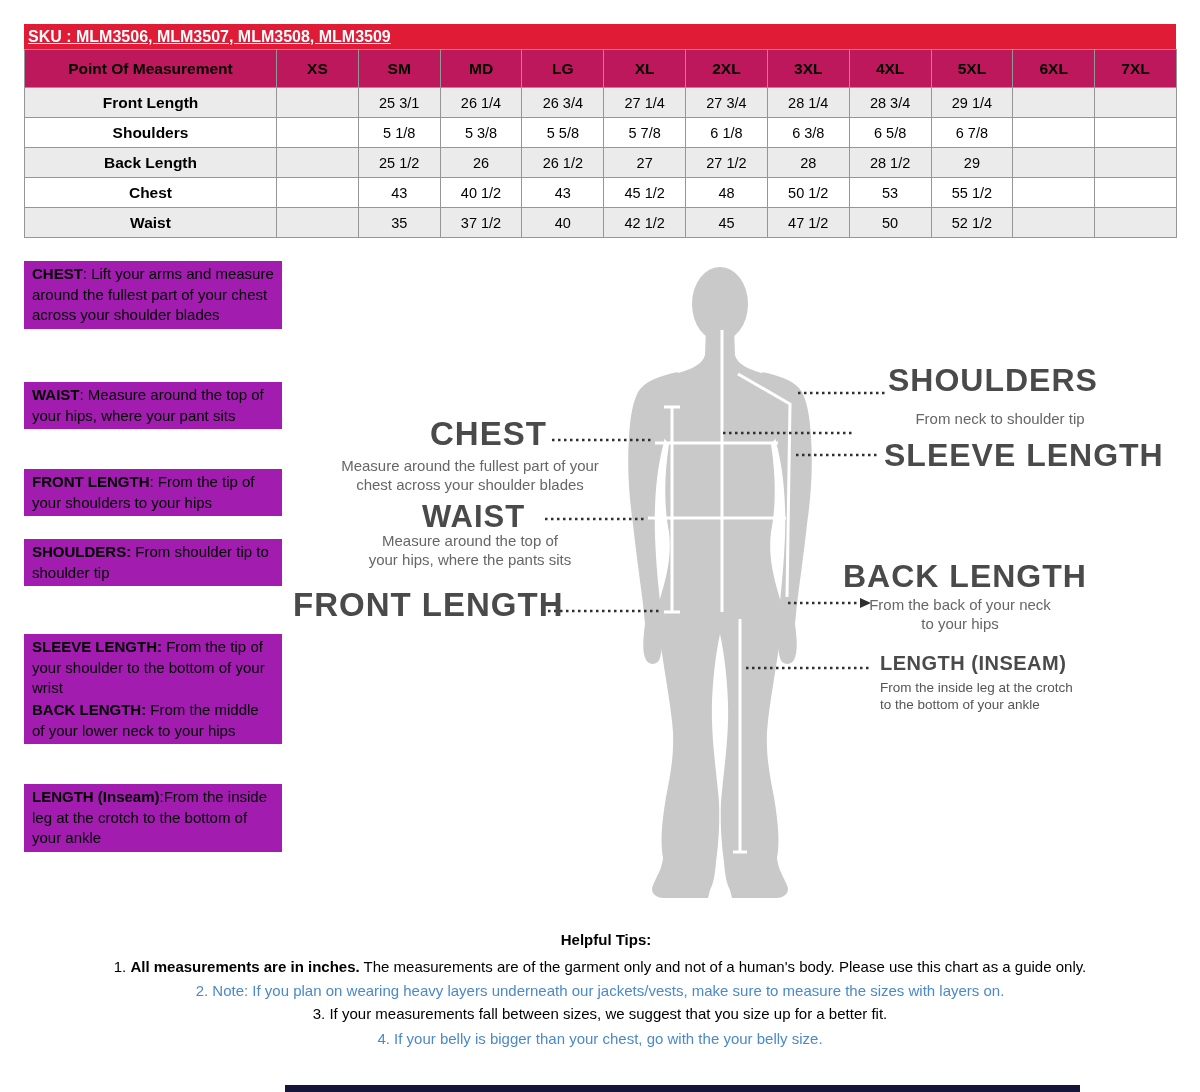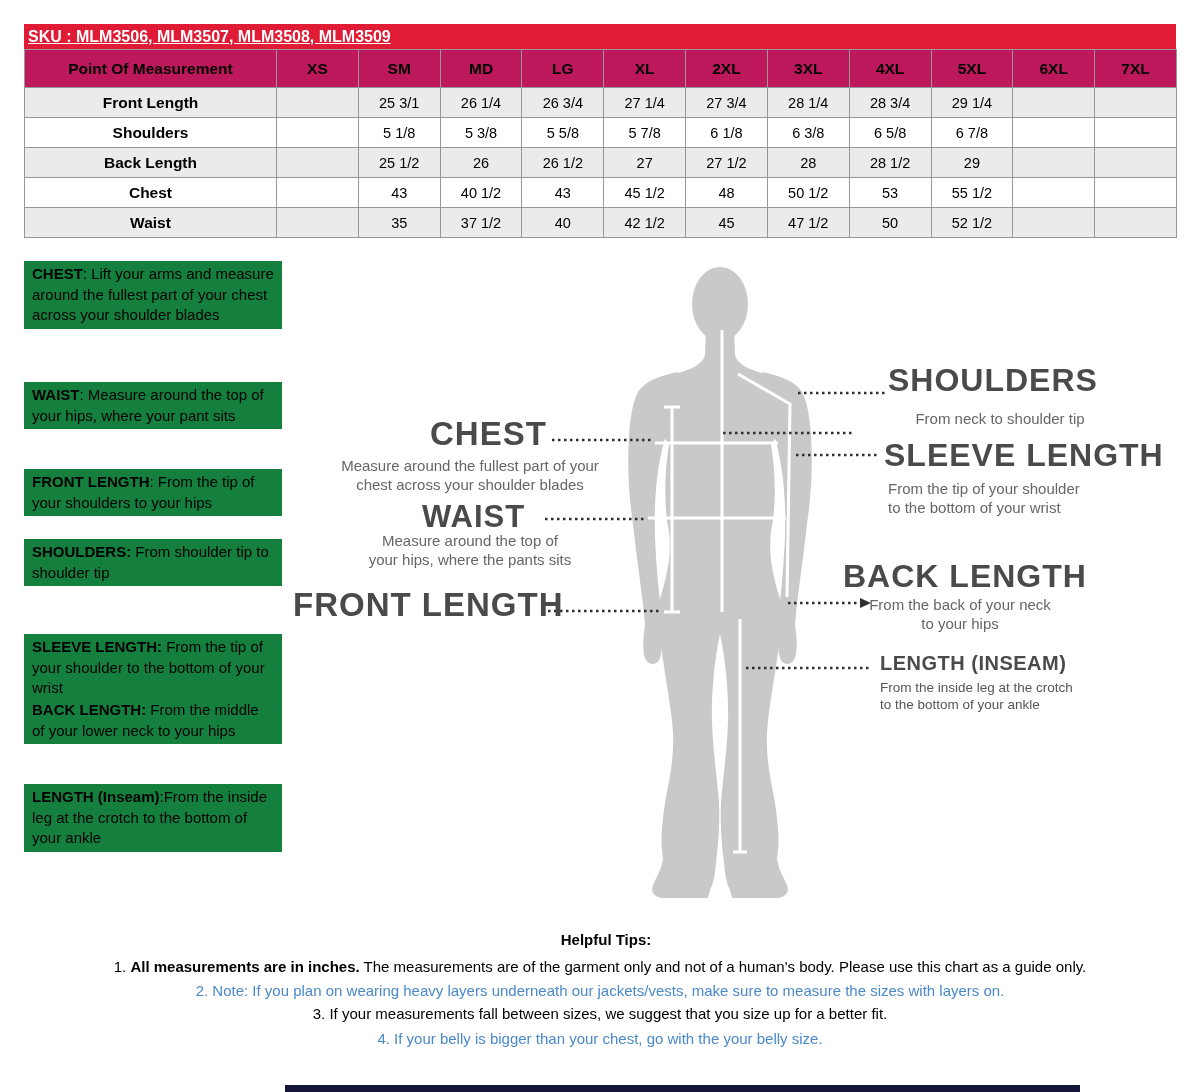--- a/index.html
+++ b/index.html
@@ -14,21 +14,21 @@
   .size-table{position:absolute;left:24px;top:49px;width:1152px;border-collapse:collapse;table-layout:fixed;}
   .size-table th,.size-table td{border:1px solid #969696;text-align:center;vertical-align:middle;padding:0;}
   .size-table thead th{height:37px;font-size:15.5px;font-weight:bold;background:#be185d;}
   .size-table tbody th{font-size:15.5px;font-weight:bold;}
   .size-table tbody td{font-size:14.5px;font-weight:normal;}
   .size-table tbody tr{height:30px;}
   .size-table tbody tr:nth-child(odd){background:#ebebeb;}
   .size-table tbody tr:nth-child(even){background:#fff;}
 
   
-  .def{position:absolute;left:24px;width:258px;background:#15803d;padding:3px 8px;box-sizing:border-box;
+  .def{position:absolute;left:24px;width:258px;background:#a21caf;padding:3px 8px;box-sizing:border-box;
     font-size:15px;line-height:20.5px;}
   .def b{font-weight:bold;}
   .def-1{top:261px;} .def-2{top:382px;} .def-3{top:469px;} .def-4{top:539px;}
   .def-5{top:597px;margin-top:37px;} .def-6{top:697px;} .def-7{top:784px;}
 
   
   .figure-svg{position:absolute;left:290px;top:262px;width:890px;height:650px;}
   .dg-title{position:absolute;font-weight:bold;color:#4a4a4a;letter-spacing:1px;white-space:nowrap;}
   .dg-sub{position:absolute;color:#666;font-size:15px;line-height:19px;text-align:center;}
   .t-chest{left:430px;top:415px;font-size:33px;}
@@ -241,21 +241,20 @@
 
   <div class="dg-title t-waist">WAIST</div>
   <div class="dg-sub s-waist"><span>Measure around the top of</span><br><span>your hips, where the pants sits</span></div>
 
   <div class="dg-title t-front">FRONT LENGTH</div>
 
   <div class="dg-title t-shoulders">SHOULDERS</div>
   <div class="dg-sub s-shoulders"><span>From neck to shoulder tip</span></div>
 
   <div class="dg-title t-sleeve">SLEEVE LENGTH</div>
-  <div class="dg-sub s-sleeve"><span>From the tip of your shoulder</span><br><span>to the bottom of your wrist</span></div>
 
   <div class="dg-title t-back">BACK LENGTH</div>
   <div class="dg-sub s-back"><span>From the back of your neck</span><br><span>to your hips</span></div>
 
   <div class="dg-title t-inseam">LENGTH (INSEAM)</div>
   <div class="s-inseam" style="position:absolute;"><span>From the inside leg at the crotch</span><br><span>to the bottom of your ankle</span></div>
 
   <div class="tips tips-heading">Helpful Tips:</div>
   <div class="tips tip tip-1"><span>1. </span><b>All measurements are in inches.</b><span> The measurements are of the garment only and not of a human's body. Please use this chart as a guide only.</span></div>
   <div class="tips tip tip-2 tip-blue"><span>2. Note: If you plan on wearing heavy layers underneath our jackets/vests, make sure to measure the sizes with layers on.</span></div>

